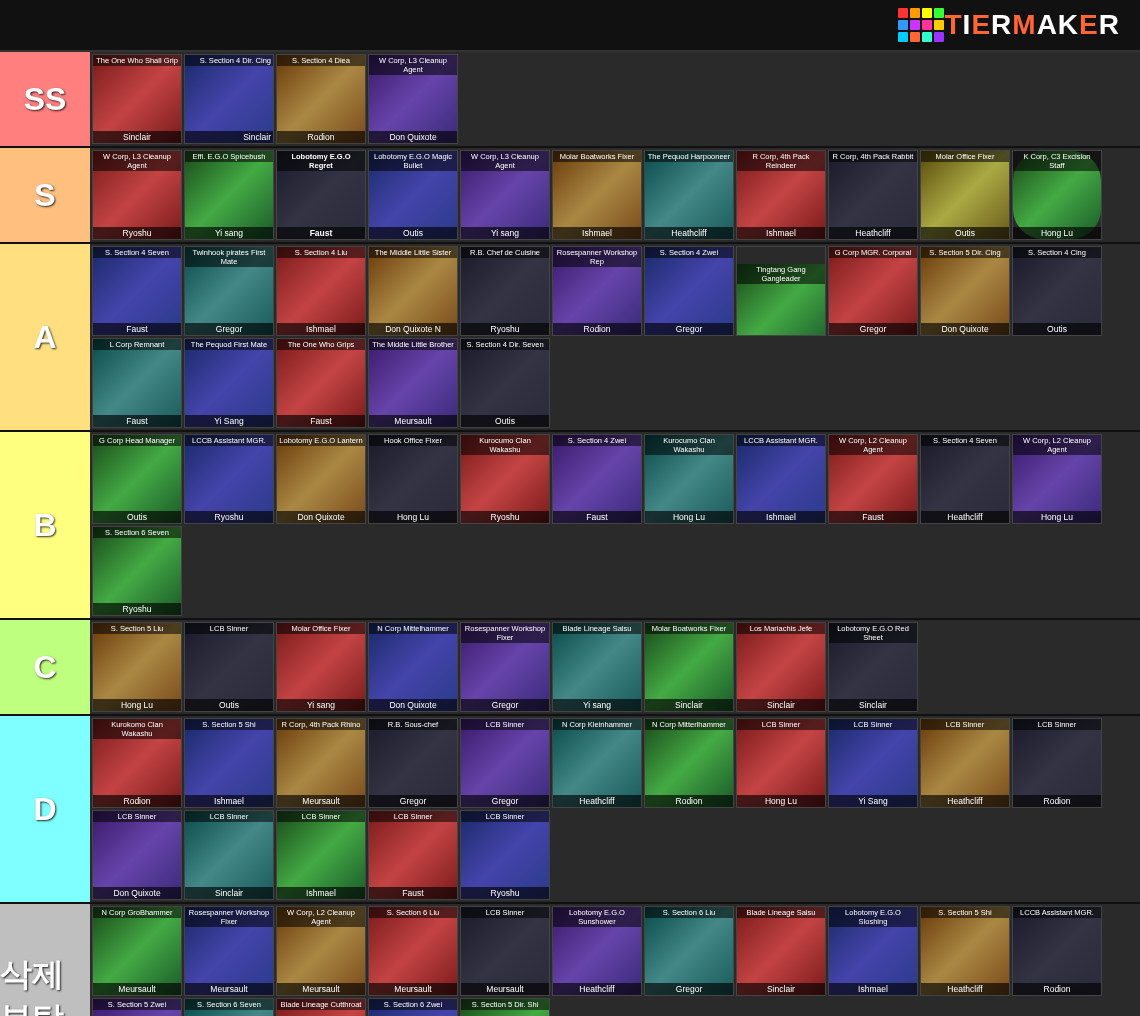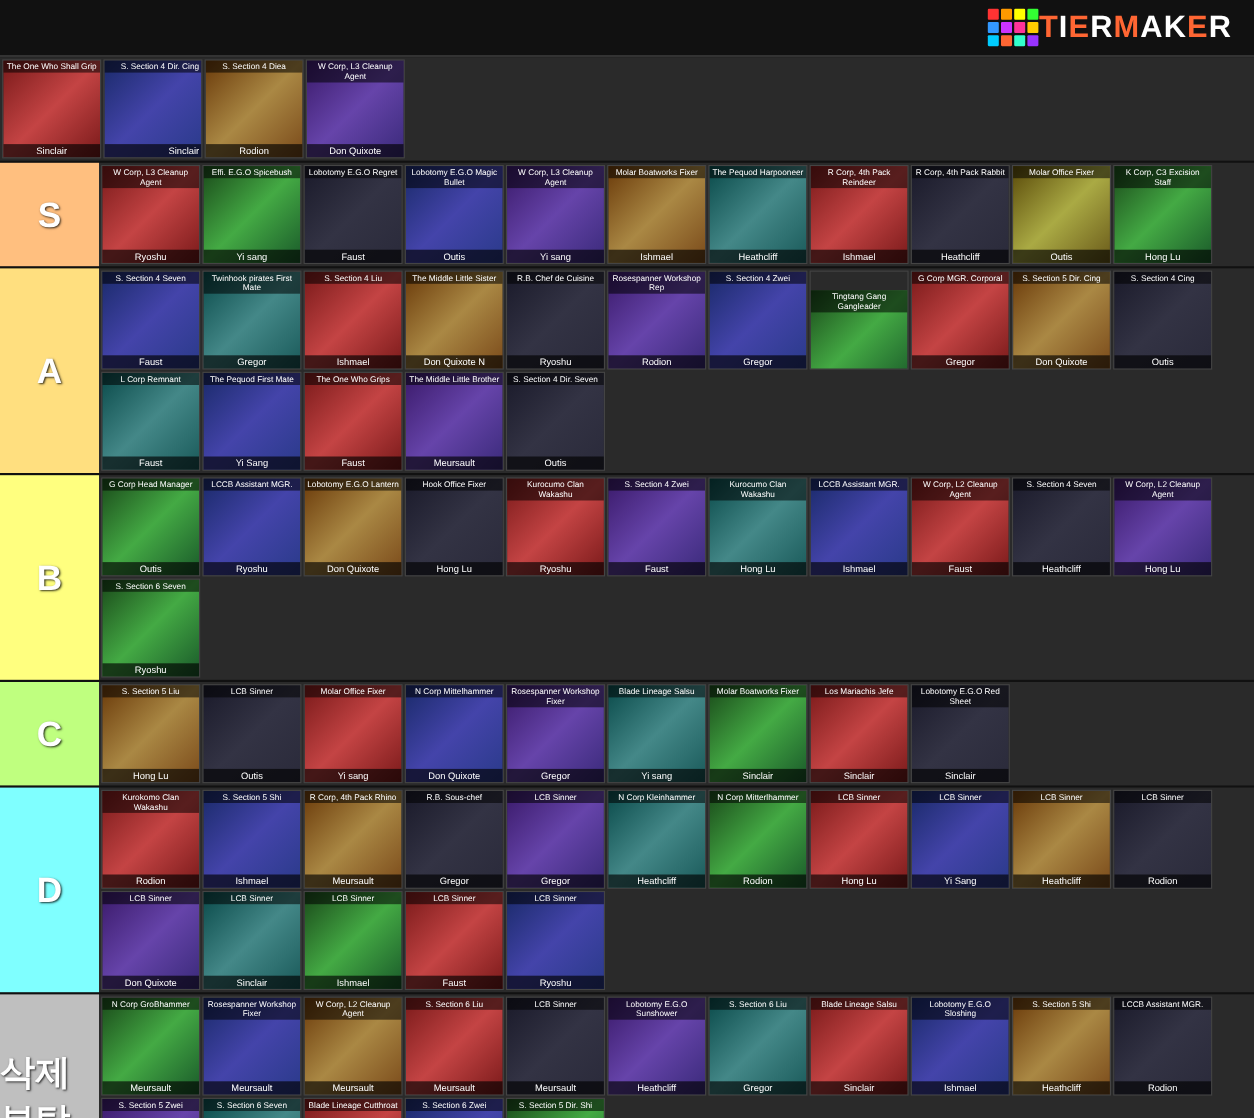--- a/index.html
+++ b/index.html
@@ -154,20 +154,21 @@
         <div class="logo-cell" style="background: rgb(153, 51, 255);"></div>
       </div>
     <div class="logo-text">
       <span>T</span>i<span>E</span>R<span>M</span>AK<span>E</span>R
     </div>
   </div>
 </div>
 
 <div class="tier-table" id="tier-table">
 <div class="tier-row">
+      <div class="tier-label" style="background: rgb(255, 127, 127);">SS</div>
       <div class="tier-content">
         <div class="card">
       <div class="card-bg" style="background: linear-gradient(135deg, #7a1a1a 0%, #c44444 50%, #7a1a1a 100%);">
         <div class="card-title">The One Who Shall Grip</div>
         <div class="card-overlay">Sinclair</div>
       </div>
     </div>
         <div class="card">
       <div class="card-bg" style="background: linear-gradient(135deg, #1a2a6a 0%, #4444aa 50%, #2a3a8a 100%); text-align: right;">
         <div class="card-title">S. Section 4 Dir. Cing</div>
@@ -197,21 +198,21 @@
         <div class="card-overlay">Ryoshu</div>
       </div>
     </div>
         <div class="card">
       <div class="card-bg" style="background: linear-gradient(135deg, #1a4a1a 0%, #44aa44 50%, #1a5a2a 100%);">
         <div class="card-title">Effi. E.G.O Spicebush</div>
         <div class="card-overlay">Yi sang</div>
       </div>
     </div>
         <div class="card">
-      <div class="card-bg" style="background: linear-gradient(135deg, #1a1a2a 0%, #333344 50%, #2a2a3a 100%);">
+      <div class="card-bg" style="background: linear-gradient(135deg, #1a1a2a 0%, #333344 50%, #2a2a3a 100%); font-weight: bold;">
         <div class="card-title">Lobotomy E.G.O Regret</div>
         <div class="card-overlay">Faust</div>
       </div>
     </div>
         <div class="card">
       <div class="card-bg" style="background: linear-gradient(135deg, #1a2a6a 0%, #4444aa 50%, #2a3a8a 100%);">
         <div class="card-title">Lobotomy E.G.O Magic Bullet</div>
         <div class="card-overlay">Outis</div>
       </div>
     </div>
@@ -245,21 +246,21 @@
         <div class="card-overlay">Heathcliff</div>
       </div>
     </div>
         <div class="card">
       <div class="card-bg" style="background: linear-gradient(135deg, #5a4a0a 0%, #aaaa44 50%, #6a5a1a 100%);">
         <div class="card-title">Molar Office Fixer</div>
         <div class="card-overlay">Outis</div>
       </div>
     </div>
         <div class="card">
-      <div class="card-bg" style="background: linear-gradient(135deg, #1a4a1a 0%, #44aa44 50%, #1a5a2a 100%);">
+      <div class="card-bg" style="background: linear-gradient(135deg, #1a4a1a 0%, #44aa44 50%, #1a5a2a 100%); border-radius: 30px;">
         <div class="card-title">K Corp, C3 Excision Staff</div>
         <div class="card-overlay">Hong Lu</div>
       </div>
     </div>
       </div>
     </div>
     <div class="tier-row">
       <div class="tier-label" style="background: rgb(255, 223, 127);">A</div>
       <div class="tier-content">
         <div class="card">

